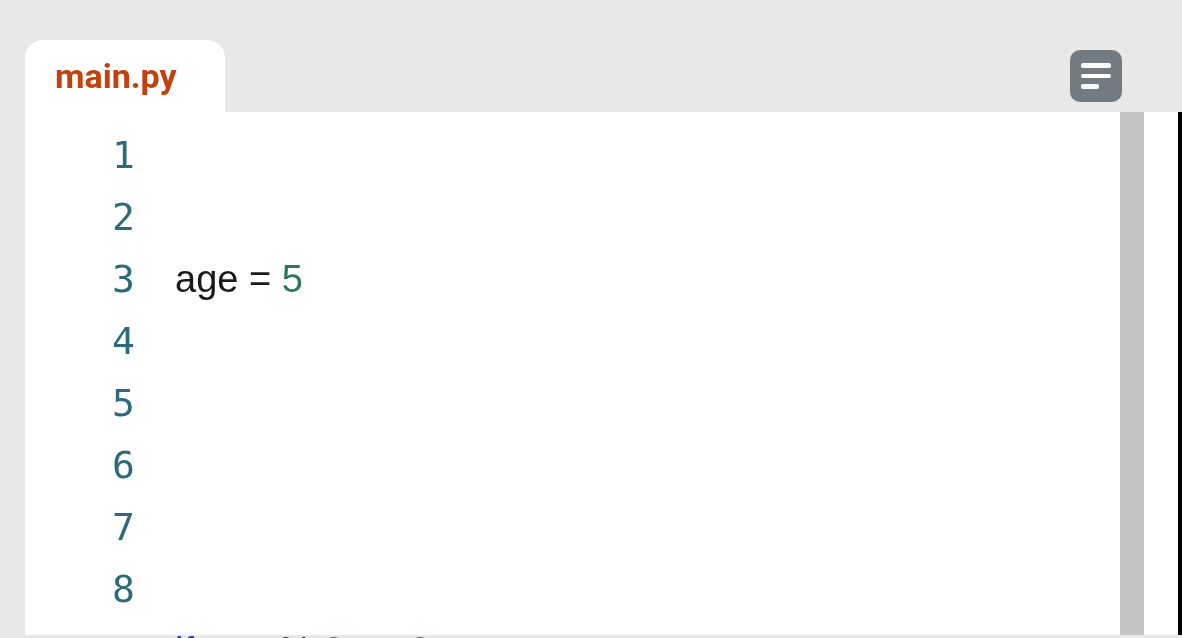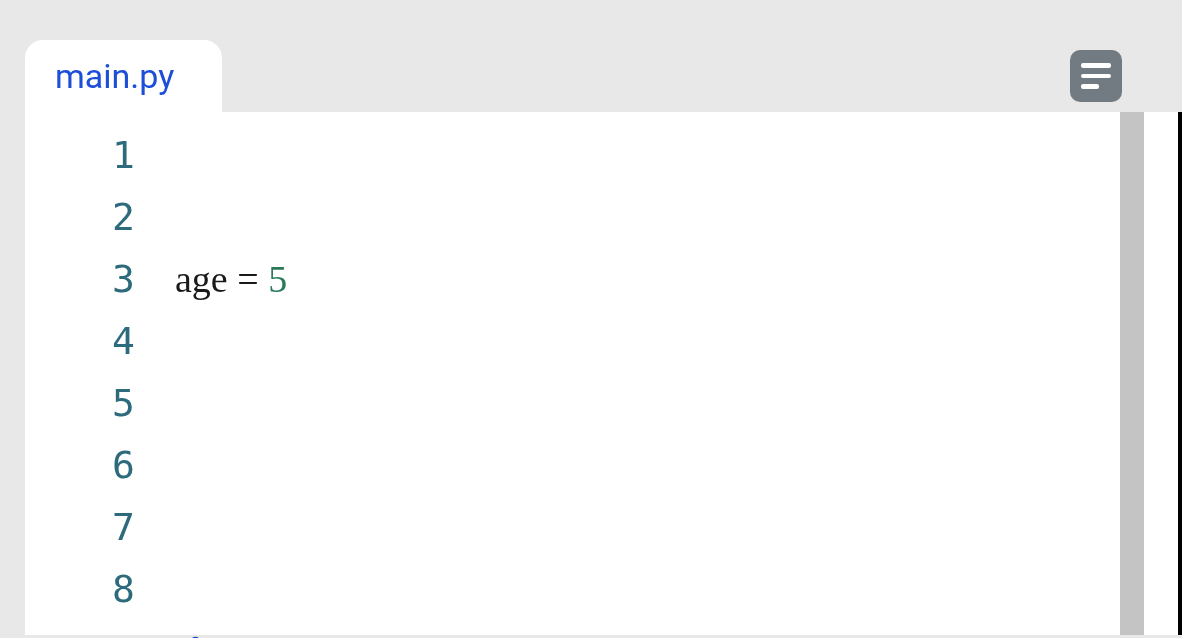--- a/index.html
+++ b/index.html
@@ -25,22 +25,22 @@
       display: flex;
       align-items: center;
       gap: 0;
       position: relative;
     }
     .tab {
       background: #ffffff;
       padding: 16px 48px 16px 30px;
       border-radius: 18px 18px 0 0;
       font-size: 34px;
-      color: #1d4ed8;
-      font-weight: 400;
+      color: #c2410c;
+      font-weight: 700;
       display: inline-block;
     }
     .menu-button {
       position: absolute;
       right: 60px;
       top: 50px;
       width: 52px;
       height: 52px;
       background: #737b82;
       border-radius: 10px;
@@ -75,21 +75,21 @@
     .line-number {
       font-family: "SF Mono", Menlo, Monaco, Consolas, monospace;
       font-size: 38px;
       line-height: 62px;
       color: #2d6b7c;
       font-weight: 400;
     }
     .code-area {
       flex: 1;
       padding: 12px 0 0 22px;
-      font-family: Liberation Serif, serif;
+      font-family: Liberation Sans, sans-serif;
       font-size: 38px;
       line-height: 62px;
       white-space: pre;
       position: relative;
     }
     .code-line {
       height: 62px;
       display: flex;
       align-items: center;
     }

